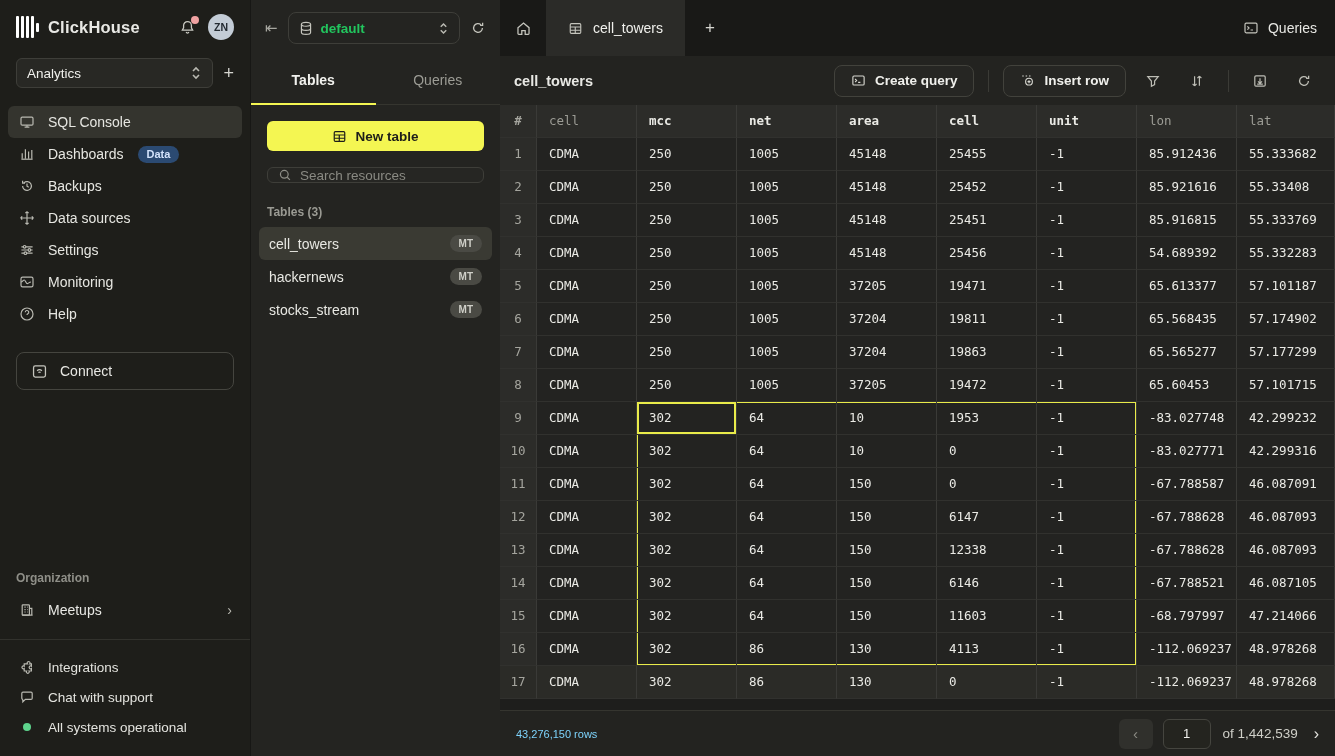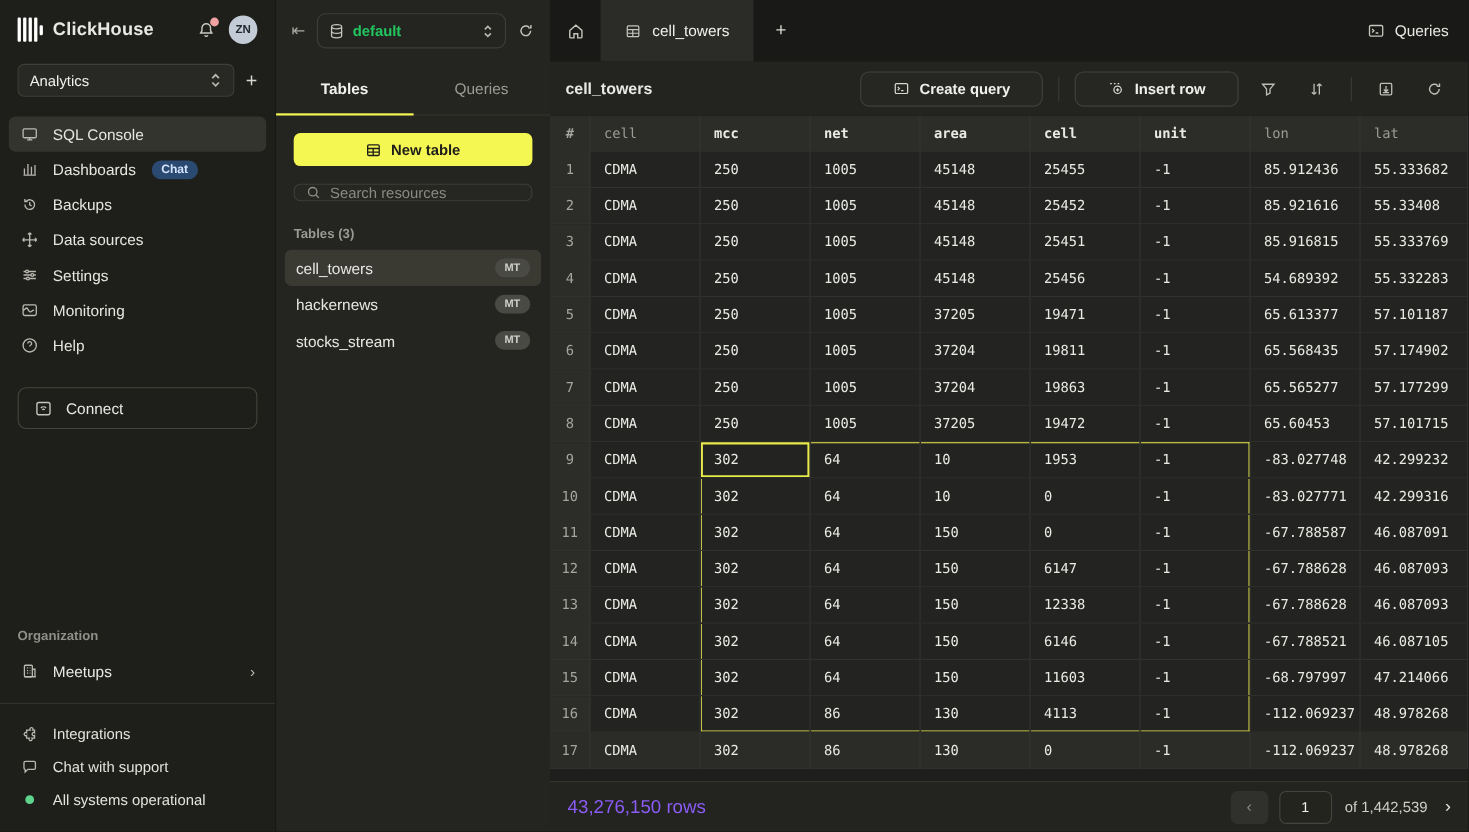--- a/index.html
+++ b/index.html
@@ -83,39 +83,39 @@
              font-size:14px; color:#f0f0ec; }
   .doc-tab .ic { color:#c5c5bd; display:flex; }
   .tab-plus { width:50px; display:flex; align-items:center; justify-content:center; color:#d6d6d0; font-size:17px; }
   .tabbar-spacer { flex:1; }
   .queries-btn { display:flex; align-items:center; gap:9px; padding:0 18px; font-size:14px; color:#ececе7; }
   .queries-btn .ic { color:#c5c5bd; display:flex; }
 
   .toolbar { height:49px; background:#232320; display:flex; align-items:center; padding:0 14px; gap:10px; }
   .tb-title { font-size:14.5px; font-weight:700; flex:1; }
   .tb-btn { height:32px; border:1px solid #42423c; background:#262623; border-radius:8px;
-            display:flex; align-items:center; gap:9px; padding:0 29px; font-size:13.5px;
+            display:flex; align-items:center; gap:9px; padding:0 16px; font-size:13.5px;
             font-weight:600; color:#f0f0ec; }
   .tb-btn .ic { color:#d8d8d1; display:flex; }
   .tb-sep { width:1px; height:22px; background:#3b3b36; margin:0 4px; }
   .tb-ic { width:34px; display:flex; align-items:center; justify-content:center; color:#bdbdb5; }
 
   .gridwrap { flex:1; background:#1e1e1c; overflow:hidden; position:relative; }
   .grid { display:grid; grid-template-columns:37px repeat(7,100px) 1fr; width:835px; }
   .gc { height:33px; line-height:32px; font-family:"DejaVu Sans Mono", monospace; font-size:12.5px;
         white-space:nowrap; overflow:hidden; border-right:1px solid #3a3a37; border-bottom:1px solid #31312e;
         padding-left:12px; background:#232321; color:#eaeae5; }
   .gc.hd { background:#2c2c29; color:#ededе8; font-weight:700; }
   .gc.hd.muted { color:#9c9c95; font-weight:400; }
   .gc.rn { background:#2c2c29; color:#a5a59e; text-align:center; padding-left:0; border-right:1px solid #3a3a37; }
   .gc.hover { background:#2b2b27; }
 
   .gfooter { height:46px; background:#232320; border-top:1px solid #35352f; display:flex;
              align-items:center; padding:0 16px; }
-  .rows-count { font-size:17px; color:#8b5cf6; flex:1; }
+  .rows-count { font-size:11px; color:#7dd3fc; flex:1; }
   .pg-prev { width:34px; height:30px; background:#30302c; border-radius:6px; display:flex;
              align-items:center; justify-content:center; color:#8b8b84; font-size:15px; margin-right:10px; }
   .pg-input { width:48px; height:30px; border:1px solid #45453f; background:#24241f; border-radius:6px;
               color:#f0f0ec; text-align:center; font-size:13px; font-family:"Liberation Sans",sans-serif;
               margin-right:12px; outline:none; }
   .pg-of { font-size:13.5px; color:#cfcfc8; margin-right:16px; }
   .pg-next { color:#e3e3de; font-size:16px; }
 
   svg { display:block; }
 </style>
@@ -170,21 +170,21 @@
         <span>SQL Console</span>
       </div>
       <div class="nav-item">
         <span class="ic">
           <svg width="16" height="16" viewBox="0 0 20 20" fill="none" stroke="currentColor" stroke-width="1.5">
             <path d="M4 16V9M8 16V4M12 16V7M16 16V5"></path>
               <path d="M3 16.5h14"></path>
           </svg>
         </span>
         <span>Dashboards</span>
-        <span class="beta" style="background: rgb(43, 74, 114); color: rgb(210, 226, 251);">Chat</span>
+        <span class="beta" style="background: rgb(43, 74, 114); color: rgb(210, 226, 251);">Data</span>
       </div>
       <div class="nav-item">
         <span class="ic">
           <svg width="16" height="16" viewBox="0 0 20 20" fill="none" stroke="currentColor" stroke-width="1.5">
             <path d="M4.5 10a5.5 5.5 0 1 0 1.6-3.9"></path>
               <path d="M4.5 3.5v3h3"></path>
               <path d="M10 7v3.2l2.2 1.3"></path>
           </svg>
         </span>
         <span>Backups</span>

